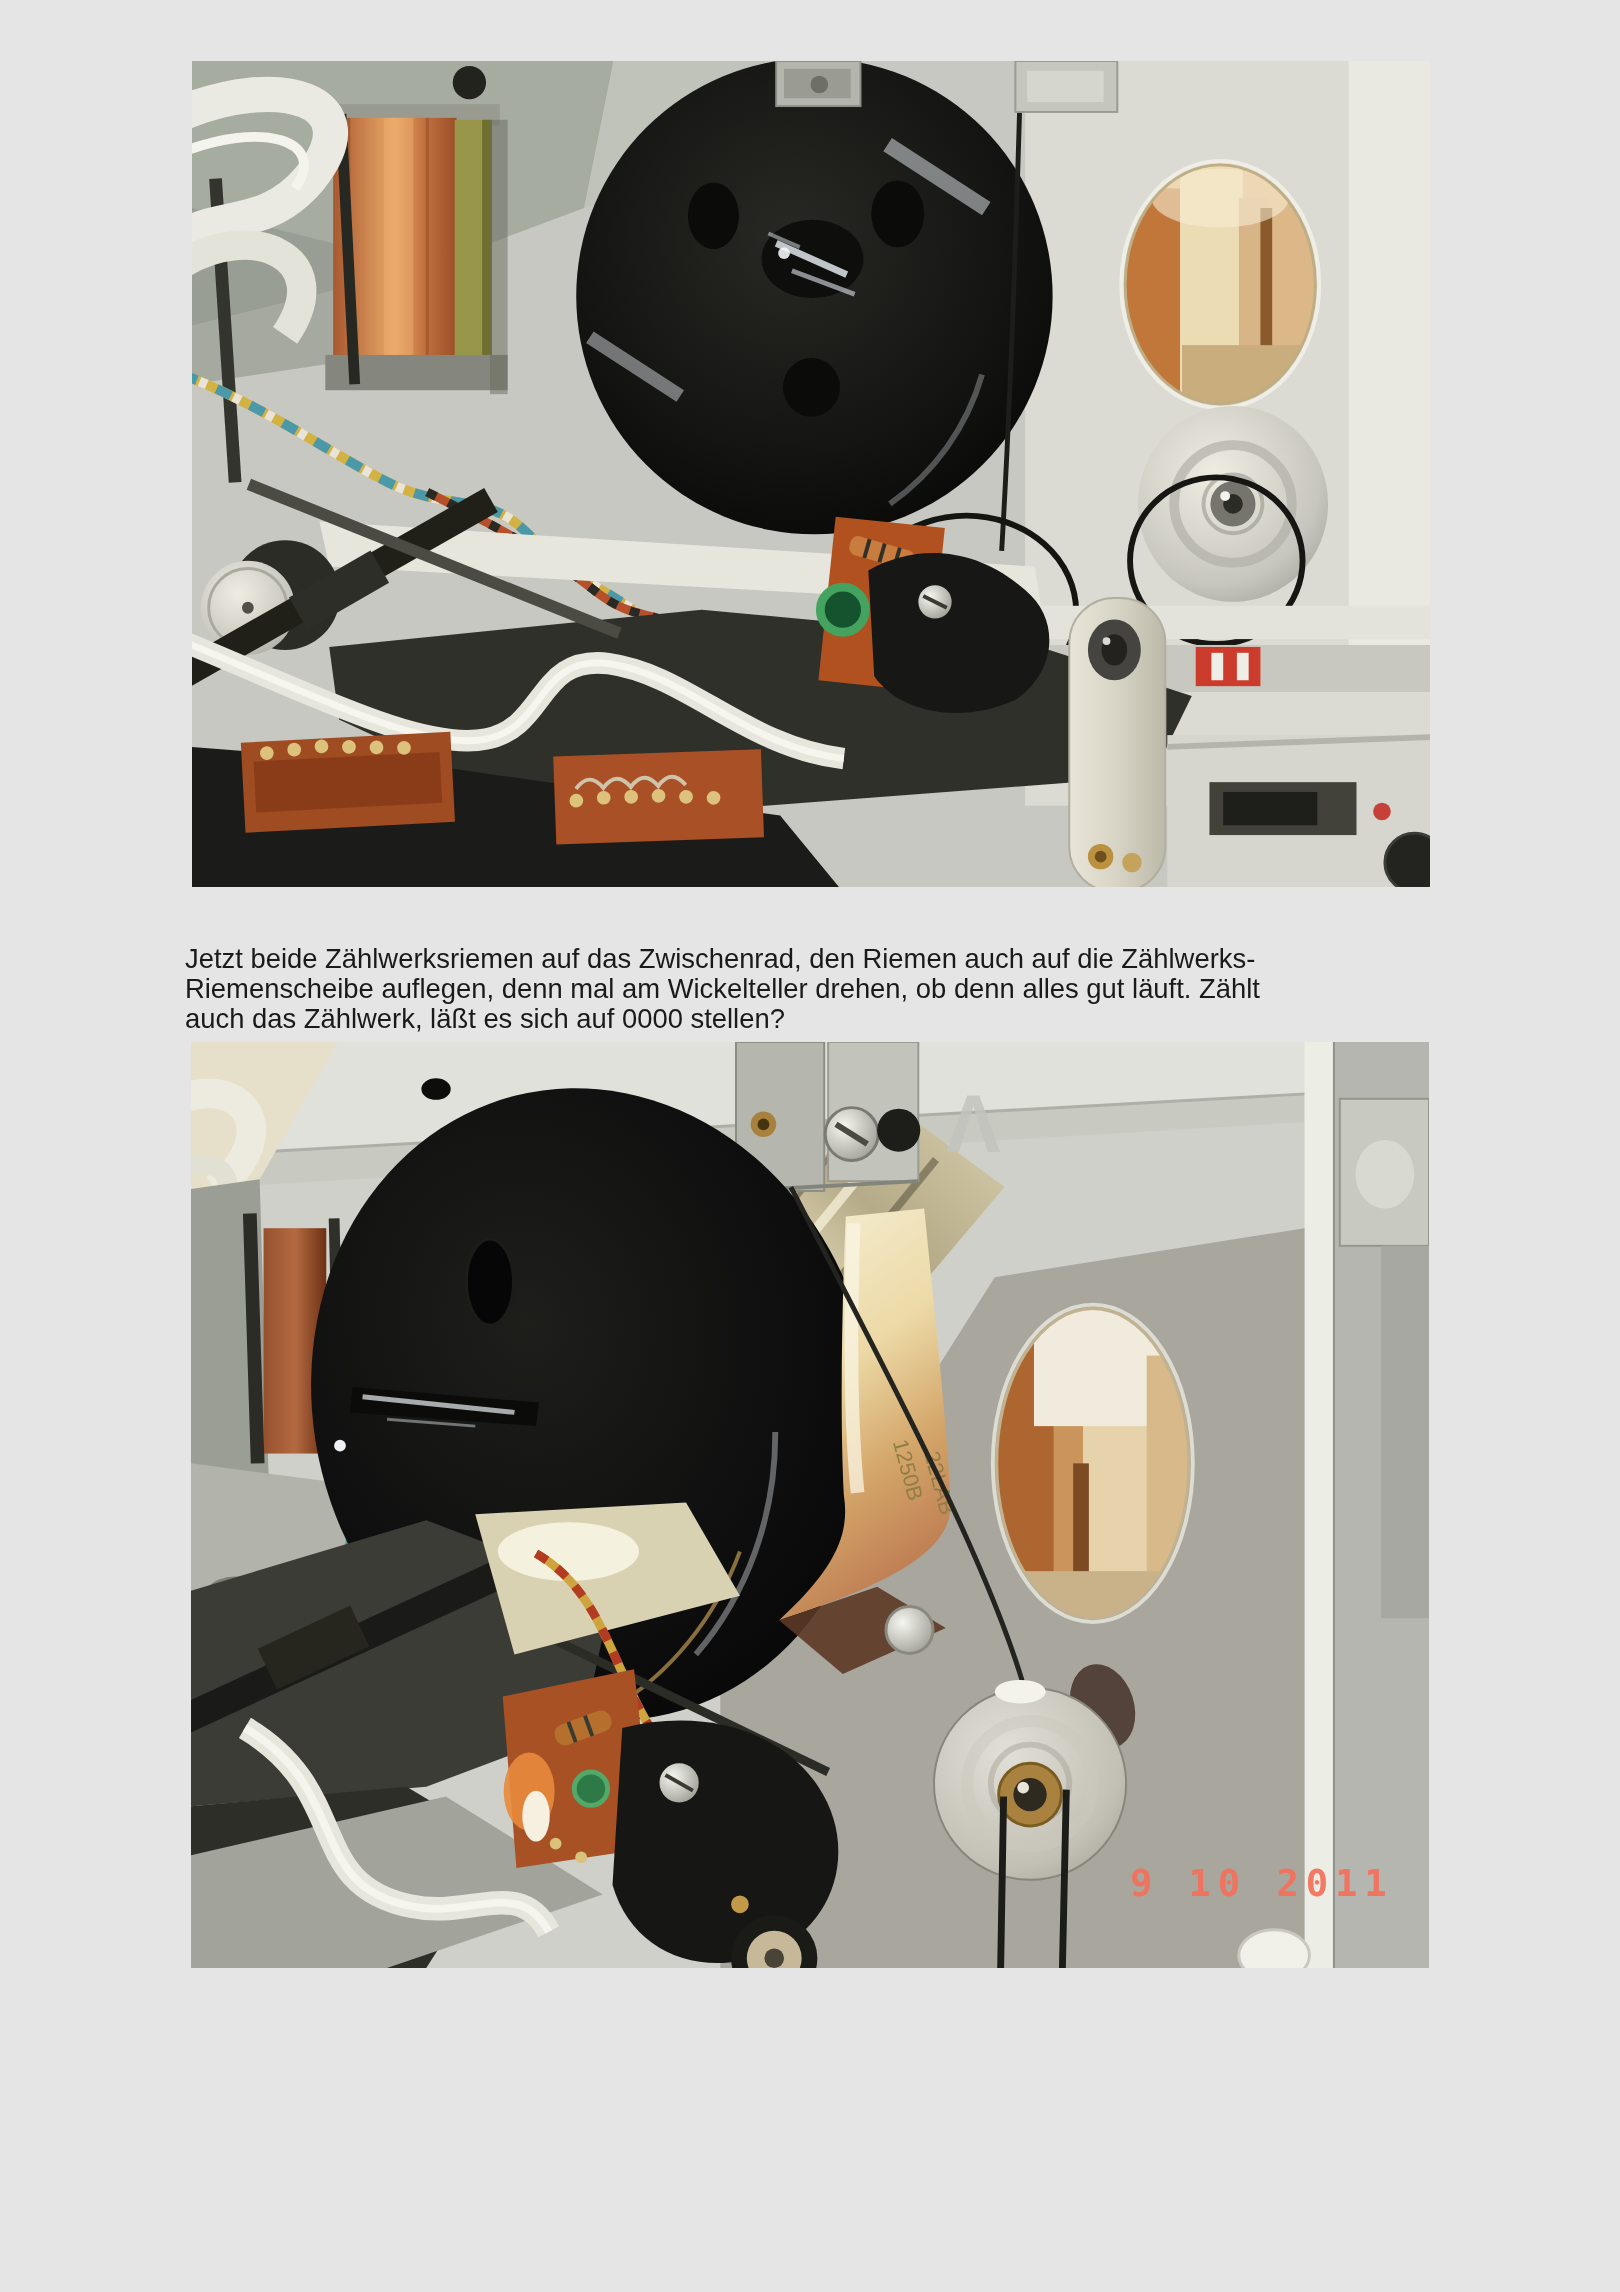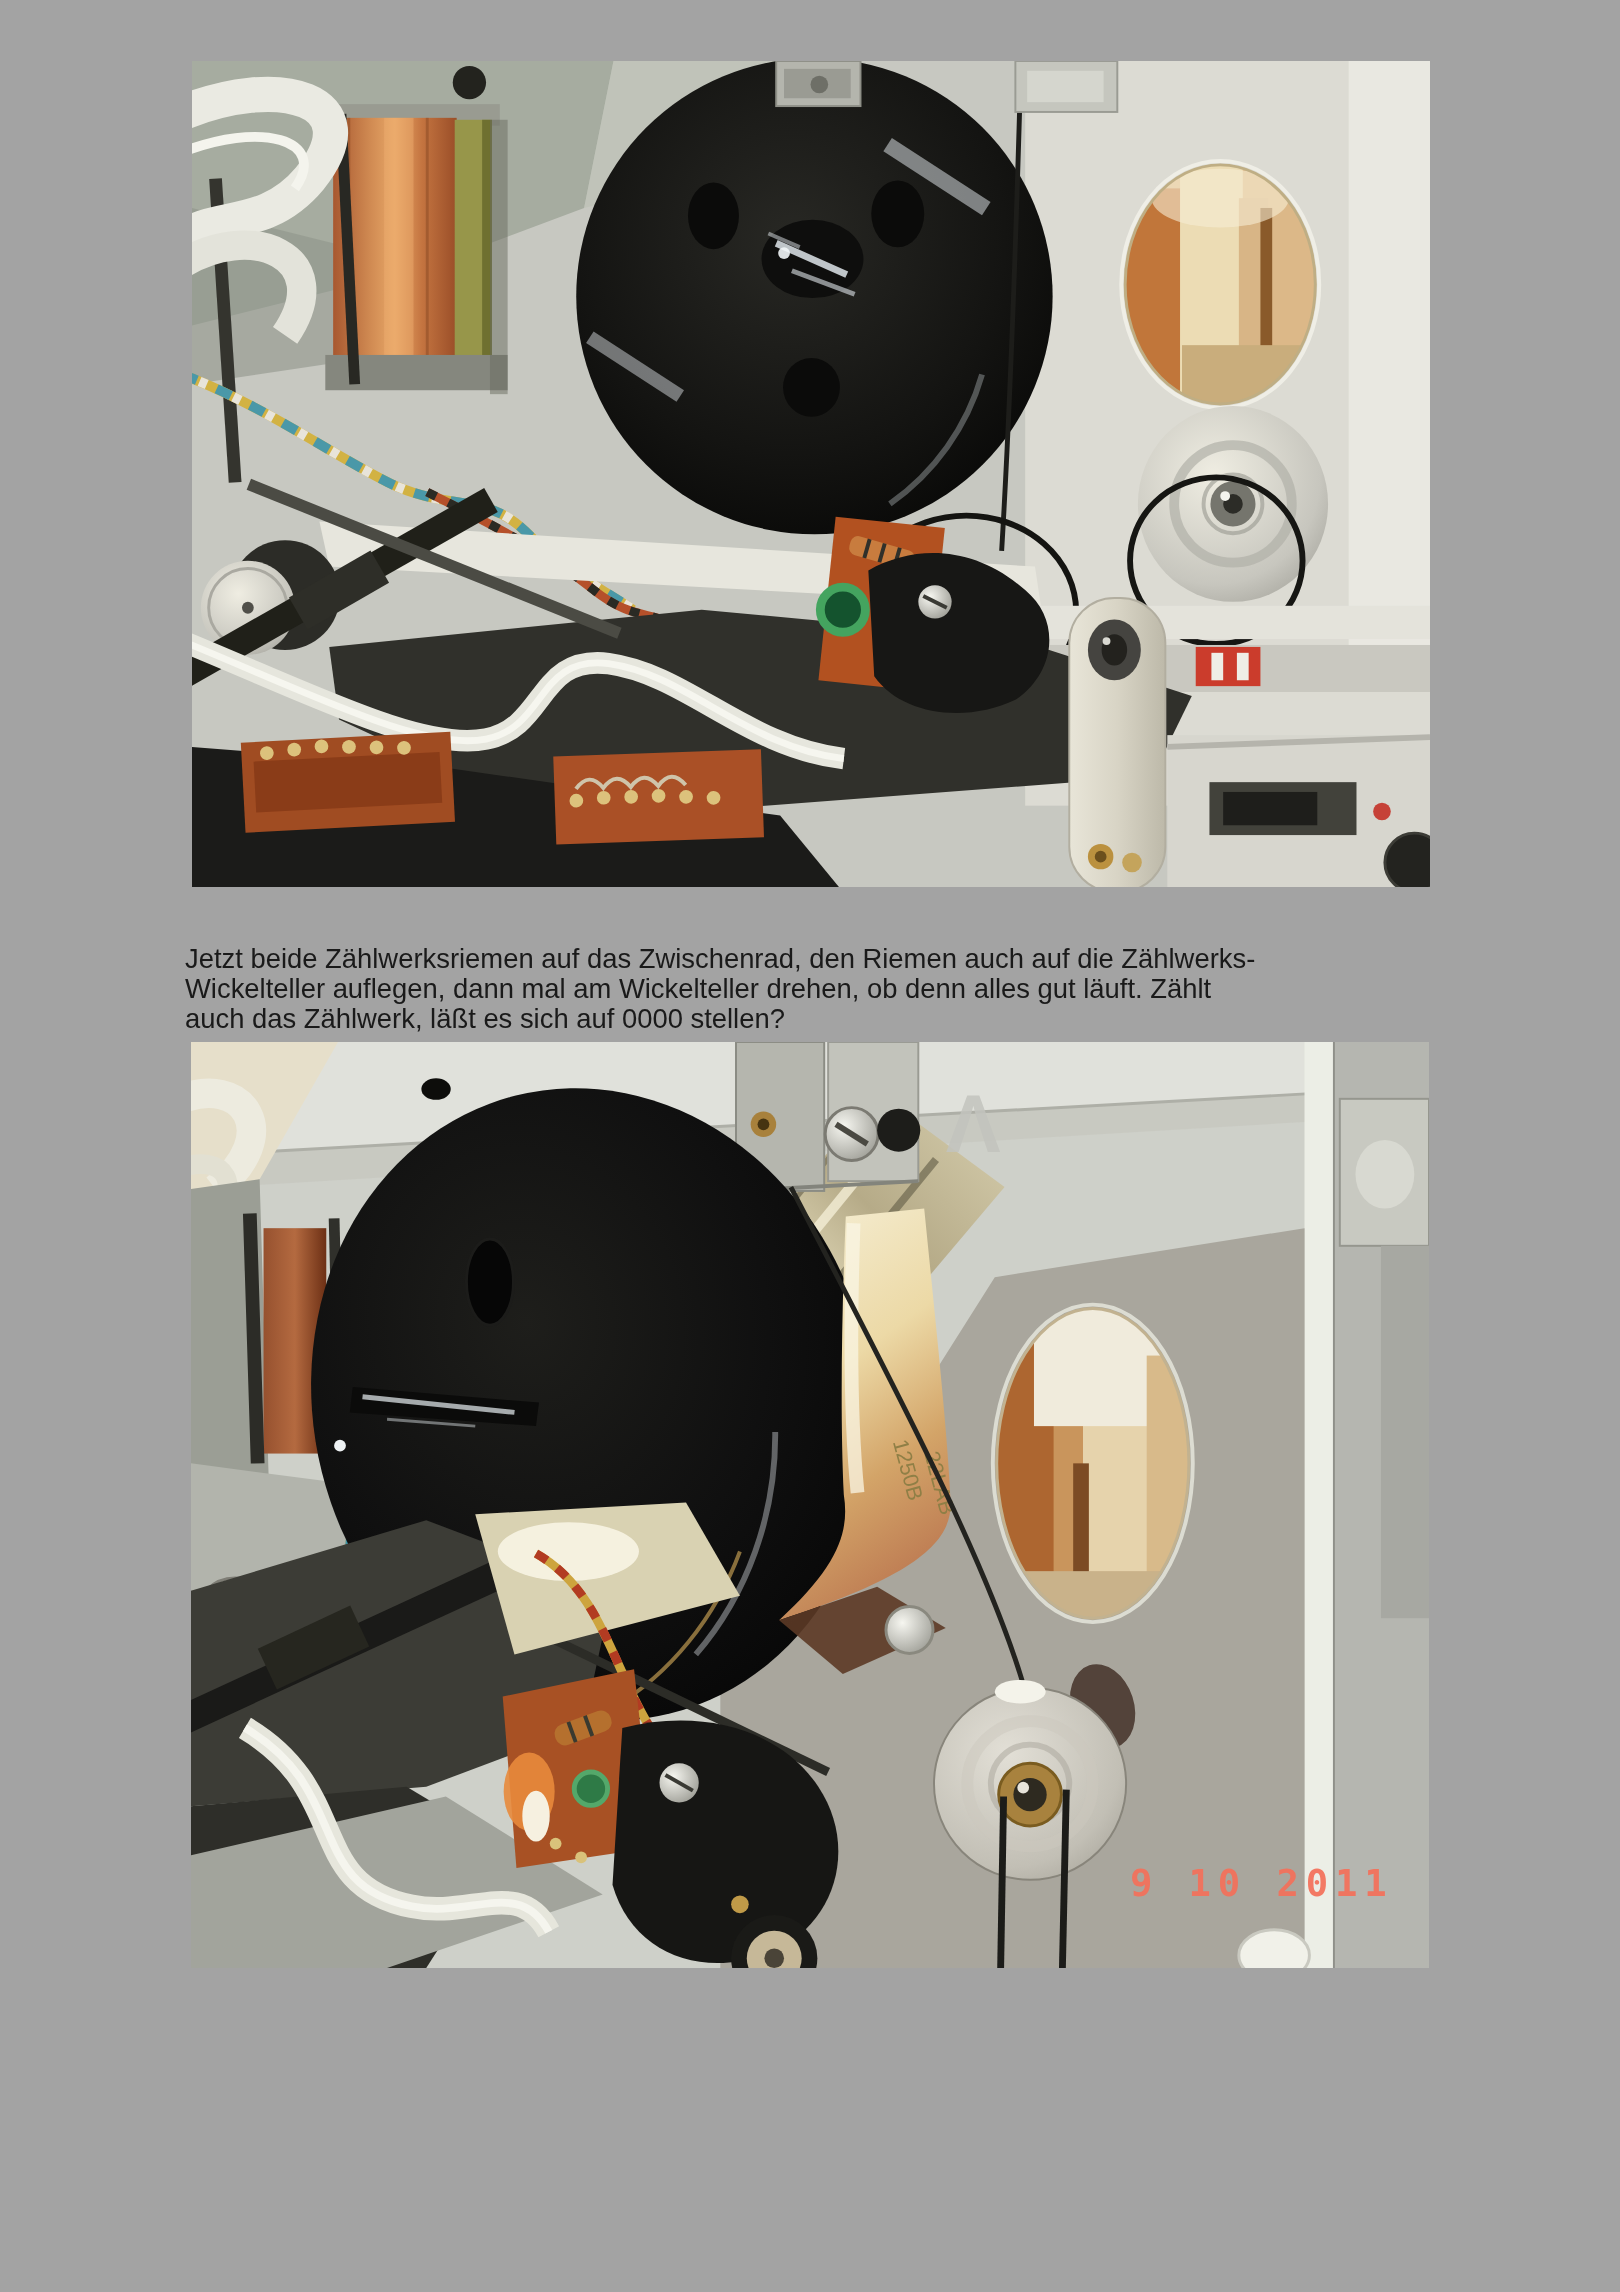--- a/index.html
+++ b/index.html
@@ -1,16 +1,16 @@
 <!DOCTYPE html>
 <html><head>
 <meta charset="utf-8">
 <style>
   html,body{margin:0;padding:0;background:#ffffff;}
-  .page{position:relative;width:1620px;height:2293px;background:#a3a3a3;overflow:hidden;
+  .page{position:relative;width:1620px;height:2293px;background:#e5e5e5;overflow:hidden;
         font-family:"Liberation Sans",sans-serif;}
   .photo{position:absolute;margin:0;padding:0;display:block;}
   .photo svg{display:block;width:100%;height:100%;}
   #photo1{left:192px;top:61px;width:1238px;height:826px;}
   #photo2{left:191px;top:1042px;width:1238px;height:926px;}
   .bodytext{position:absolute;left:185px;top:917px;width:1255px;
             font-size:27.4px;line-height:30px;color:#1a1a1a;}
   .caption{position:absolute;left:185px;top:1998px;width:784px;
            font-size:27.4px;line-height:31px;color:#1a1a1a;}
 </style>
@@ -242,21 +242,21 @@
         <rect x="1052" y="746" width="96" height="34" fill="#1e1e1b"></rect>
         <circle cx="1214" cy="766" r="9" fill="#c64238"></circle>
         <circle cx="1247" cy="818" r="30" fill="#23231f" stroke="#3c3c36" stroke-width="3"></circle>
         <line x1="995" y1="700" x2="1263" y2="690" stroke="#b5b4ac" stroke-width="6"></line>
       </g>
     </svg>
   </figure>
 
   <p class="bodytext">
     <span style="display:block">Jetzt beide Zählwerksriemen auf das Zwischenrad, den Riemen auch auf die Zählwerks-</span>
-    <span style="display:block">Wickelteller auflegen, dann mal am Wickelteller drehen, ob denn alles gut läuft. Zählt</span>
+    <span style="display:block">Riemenscheibe auflegen, denn mal am Wickelteller drehen, ob denn alles gut läuft. Zählt</span>
     <span style="display:block">auch das Zählwerk, läßt es sich auf 0000 stellen?</span>
   </p>
 
   <figure class="photo" id="photo2">
     <svg viewBox="0 0 1263 945" preserveAspectRatio="none">
       <defs>
         <radialGradient id="p2fly" cx="0.42" cy="0.35" r="0.78">
           <stop offset="0" stop-color="#1e1e1b"></stop>
             <stop offset="0.55" stop-color="#101010"></stop>
           <stop offset="1" stop-color="#050505"></stop>

